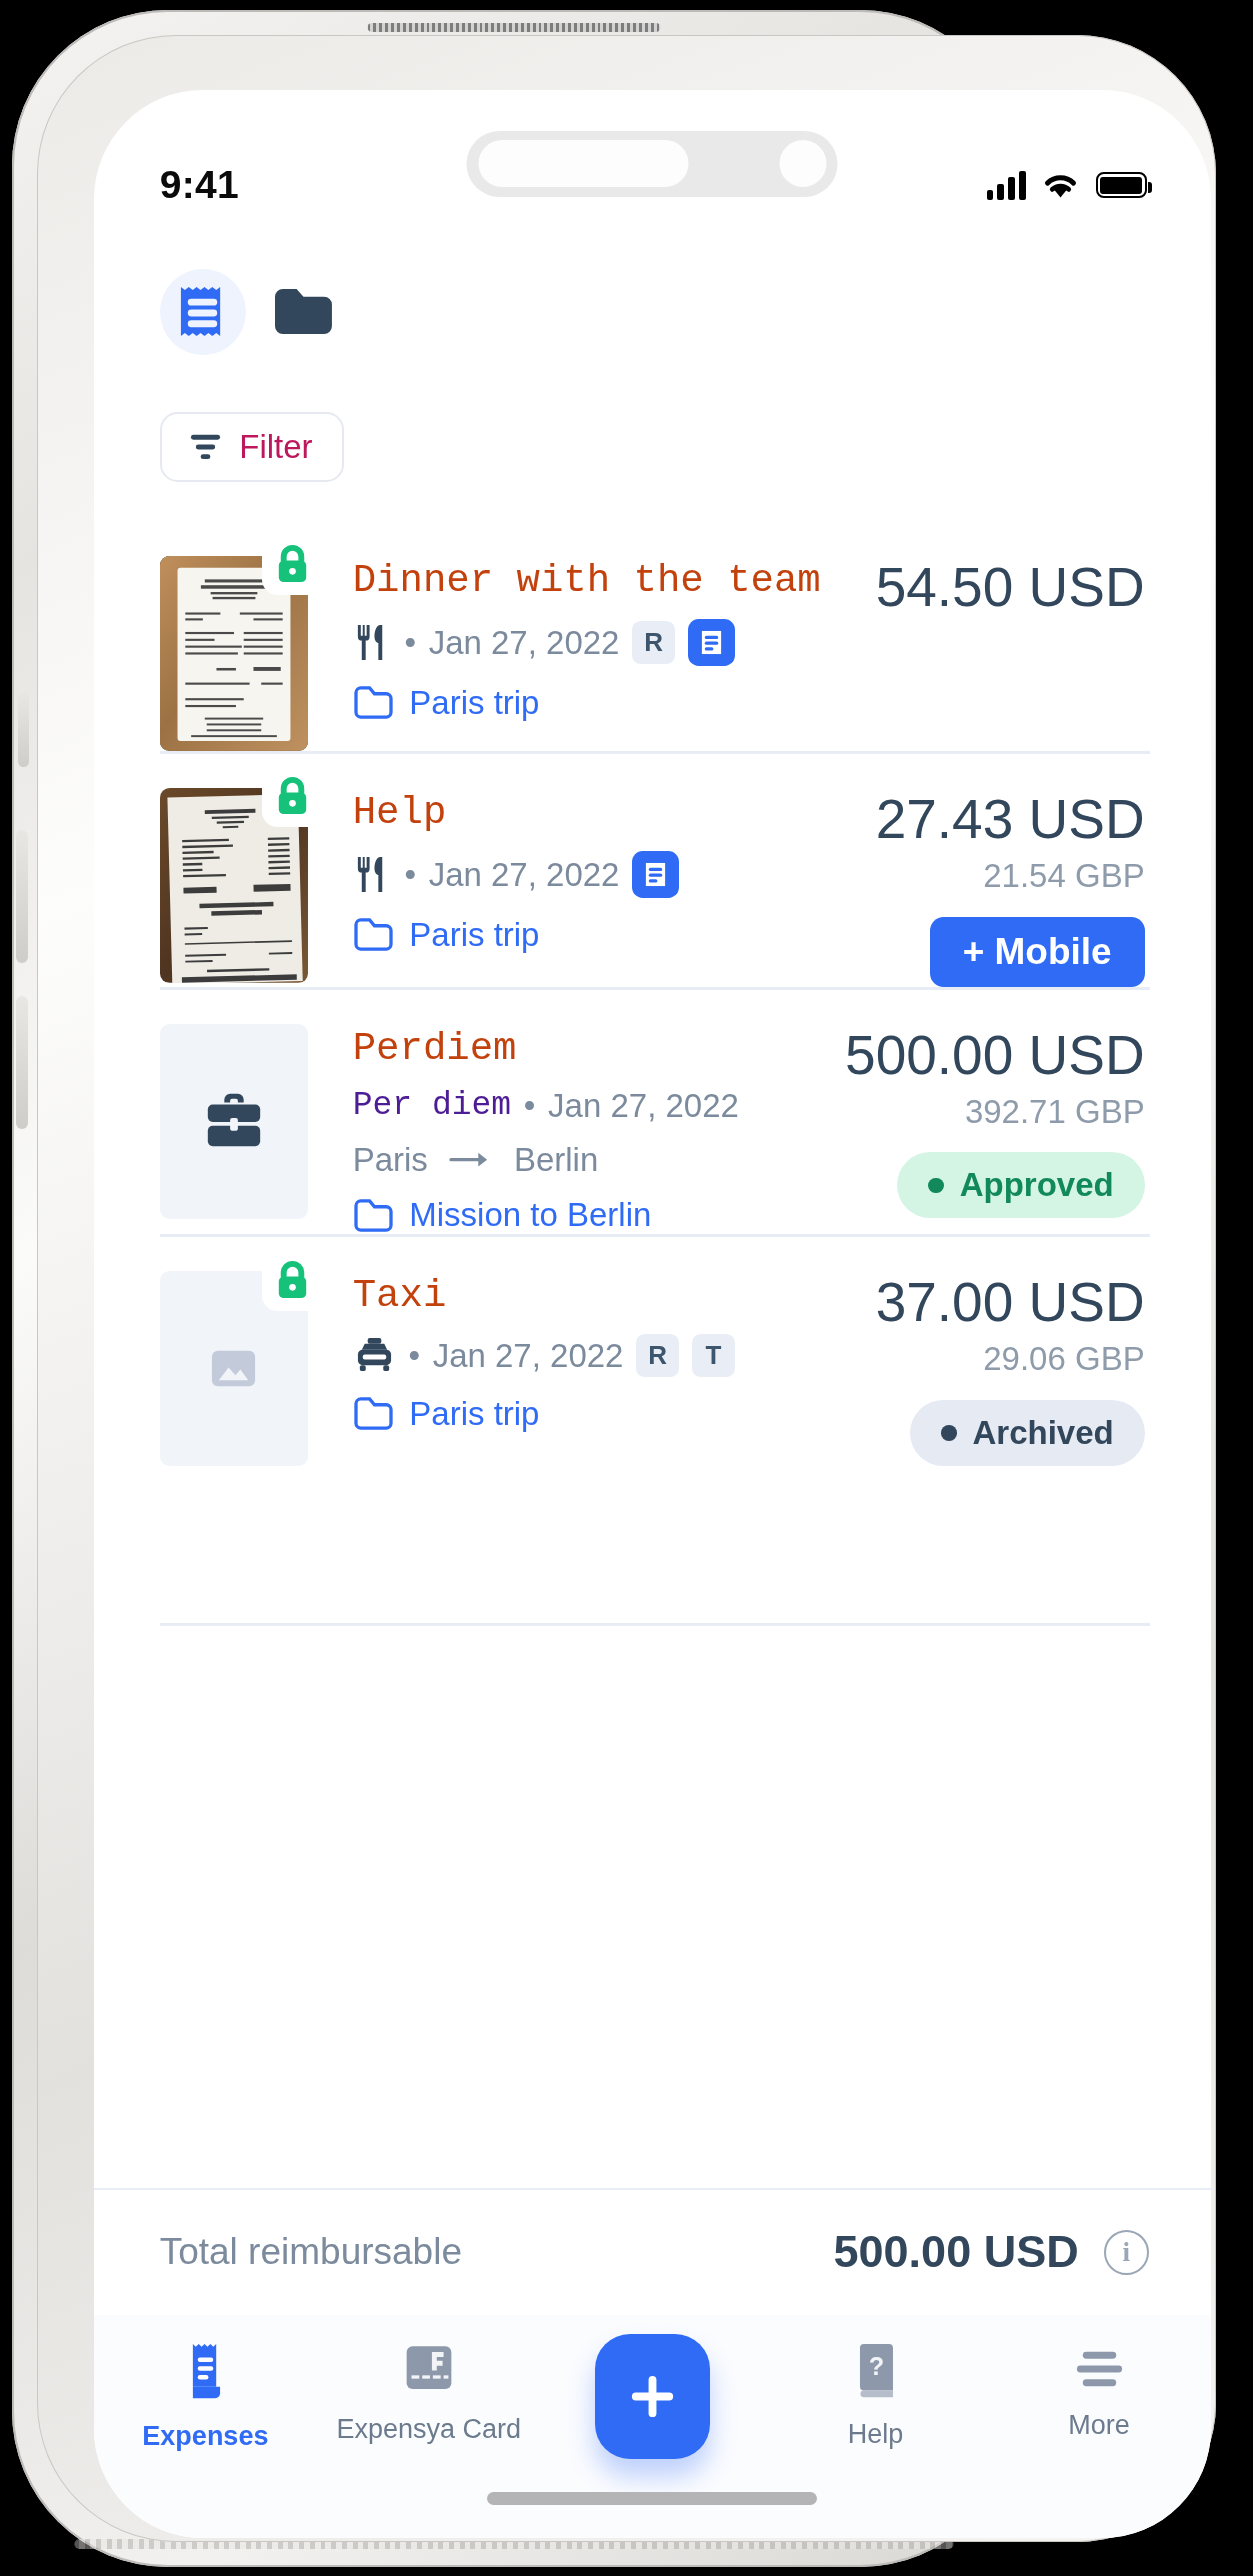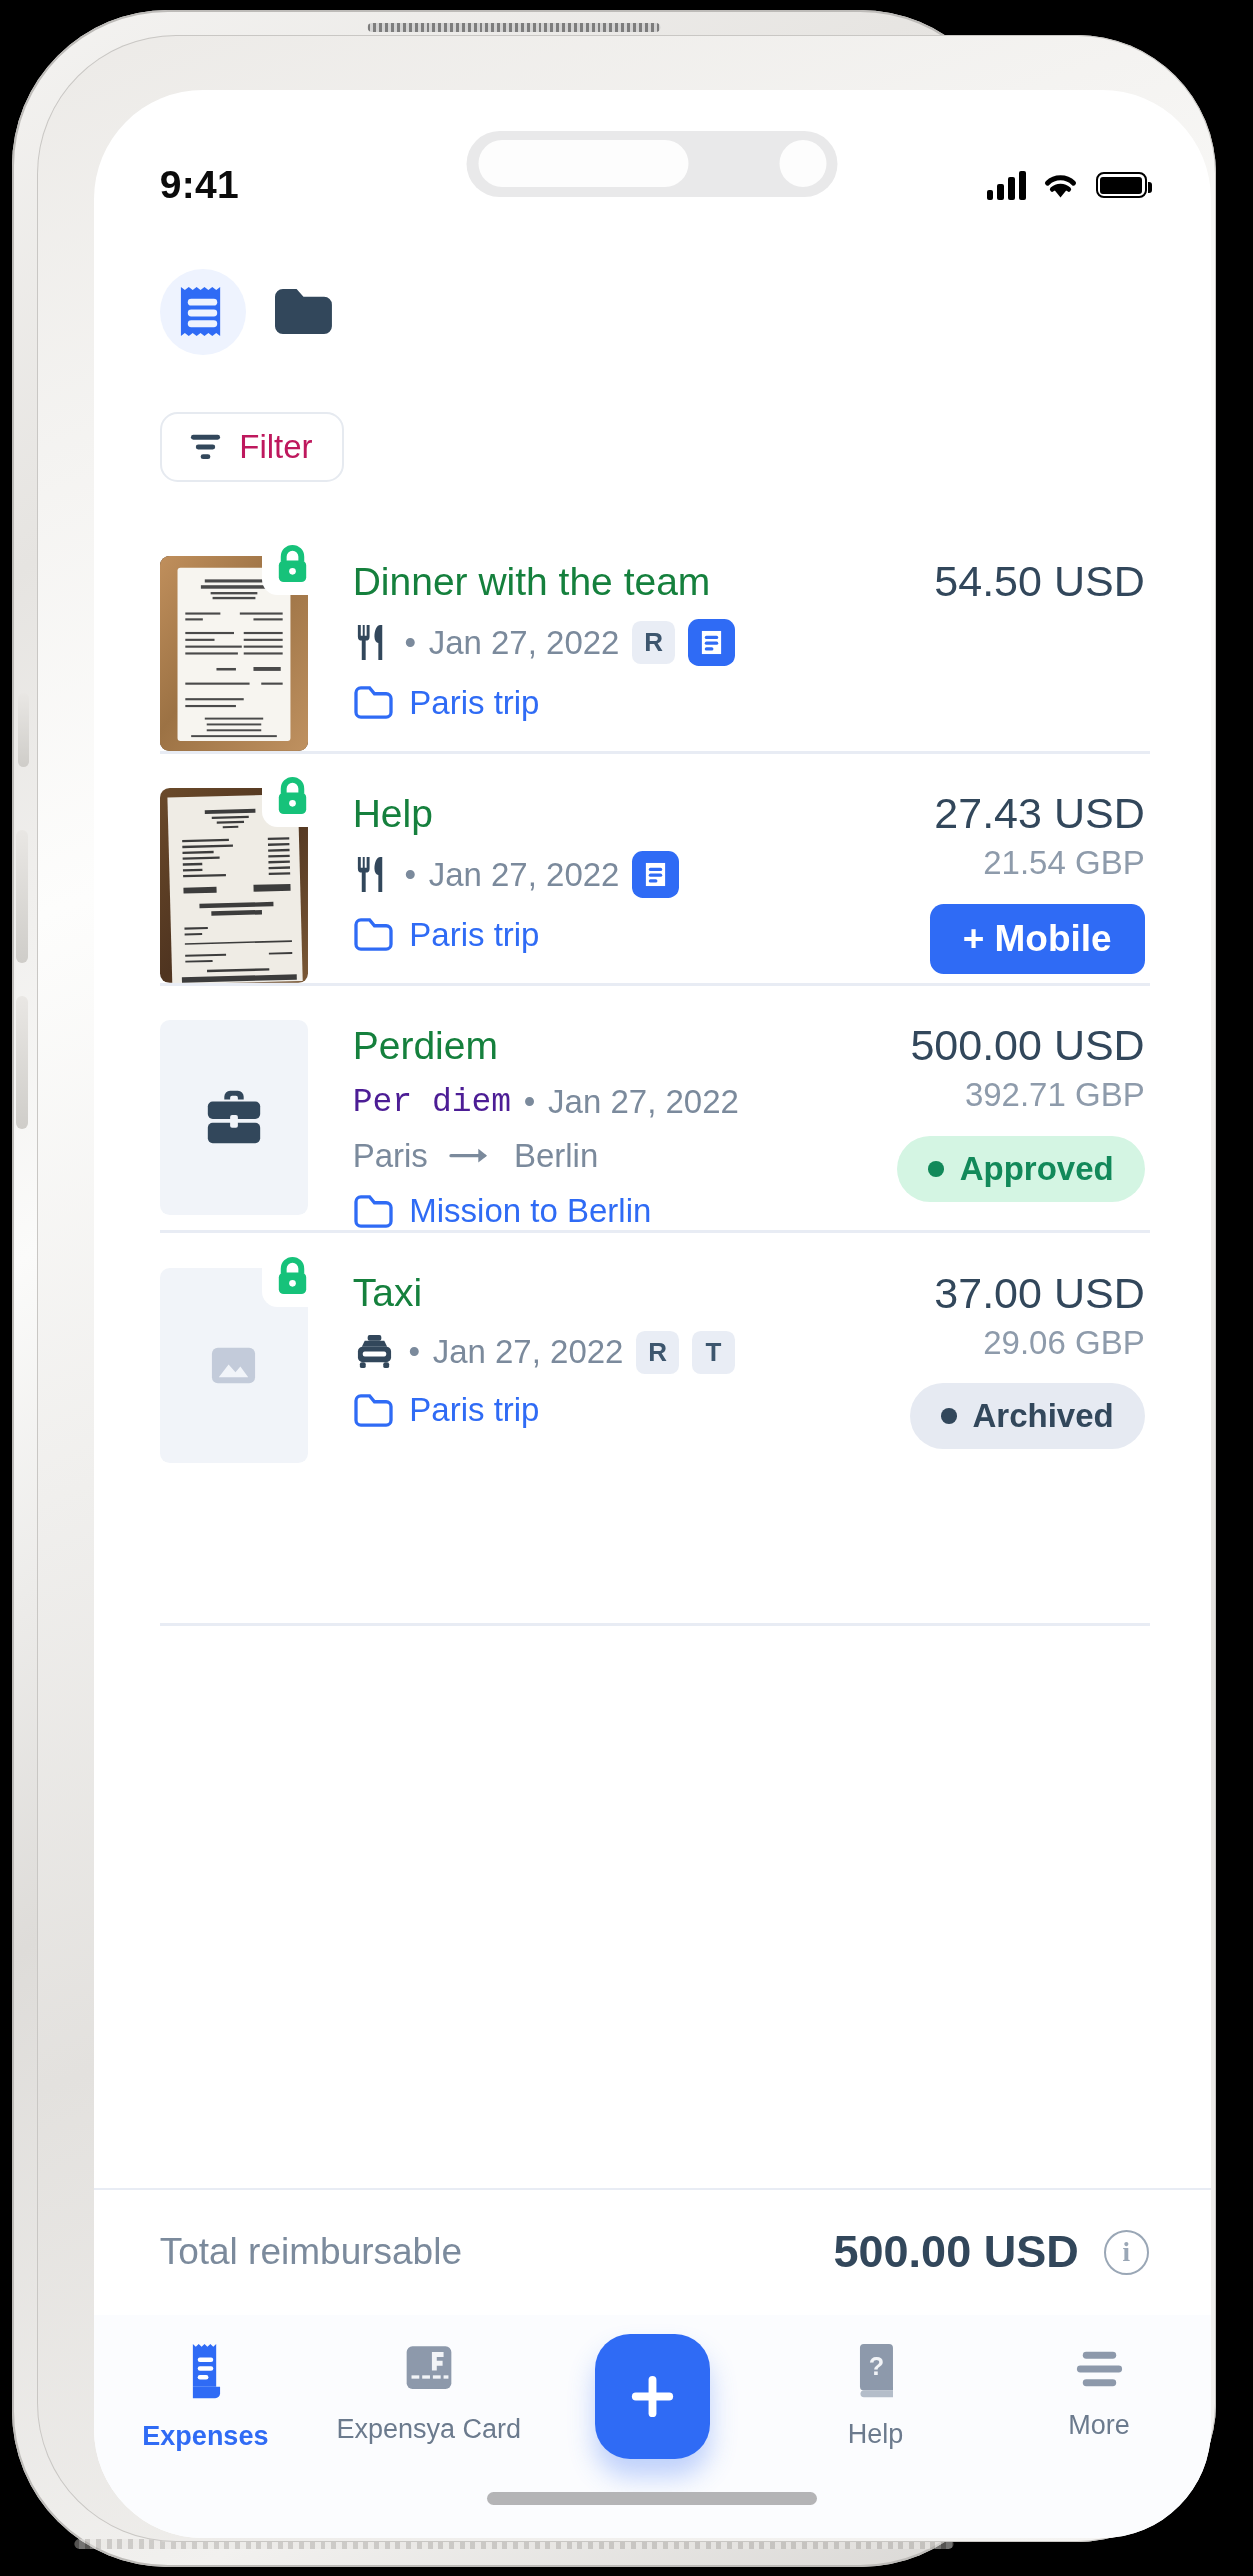--- a/index.html
+++ b/index.html
@@ -125,41 +125,41 @@
   }
   .thumb.ph{ display:flex; align-items:center; justify-content:center; }
   .lock-badge{
     position:absolute; right:-15.6px; top:-2px; z-index:4;
     width:61px; height:61px; border-radius:15.6px; background:#ffffff;
     display:flex; align-items:center; justify-content:center;
   }
   .lock-badge .lk{ width:45px; height:45px; }
 
   .row-mid{ flex:1 1 auto; padding-left:45px; padding-top:23.4px; }
-  .exp-title{ font-size:39px; color:#15803d; line-height:1.12; }
+  .exp-title{ font-size:39px; color:#c2410c; line-height:1.12;font-family:Liberation Mono, monospace; }
   .meta-line{ display:flex; align-items:center; gap:12.7px; margin-top:15.6px; }
   .meta-text{ font-size:33px; color:#7b8a9c; white-space:nowrap; }
   .meta-text.sub{ color:#4c1d95;font-family:Liberation Mono, monospace; }
   .dotsep{ color:#7b8a9c; font-size:33px; }
   .badge-sq{
     min-width:43px; height:43px; padding:0 9.8px; border-radius:8.8px; background:#e9edf5;
     display:flex; align-items:center; justify-content:center;
     font-size:26px; font-weight:700; color:#3d566e;
   }
   .badge-blue{
     width:47px; height:47px; border-radius:10.7px; background:#2f6bf5;
     display:flex; align-items:center; justify-content:center;
   }
   .trip-line{ display:flex; align-items:center; gap:15.6px; margin-top:17.6px; }
   .trip-text{ font-size:33px; color:#2f6bf5; }
   .route-line{ display:flex; align-items:center; gap:21.5px; margin-top:15.6px; }
   .route-city{ font-size:33px; color:#7b8a9c; }
 
   .row-right{ flex:0 0 auto; text-align:right; padding-top:21.5px; min-width:322px; }
-  .amount{ font-size:43px; color:#32475b; line-height:1.08; white-space:nowrap; }
+  .amount{ font-size:55px; color:#32475b; line-height:1.08; white-space:nowrap; }
   .amount-sub{ font-size:33px; color:#8e9bab; margin-top:7.8px; white-space:nowrap; }
   .mobile-btn{
     display:inline-flex; align-items:center; gap:15.6px; margin-top:21.5px;
     height:70px; padding:0 33px; border-radius:13.7px; background:#2f6bf5;
     color:#fff; font-size:37px; font-weight:700;
   }
   .status-pill{
     display:inline-flex; align-items:center; gap:15.6px; margin-top:21.5px;
     height:66px; padding:0 31px; border-radius:33px; font-size:33px; font-weight:600;
   }

